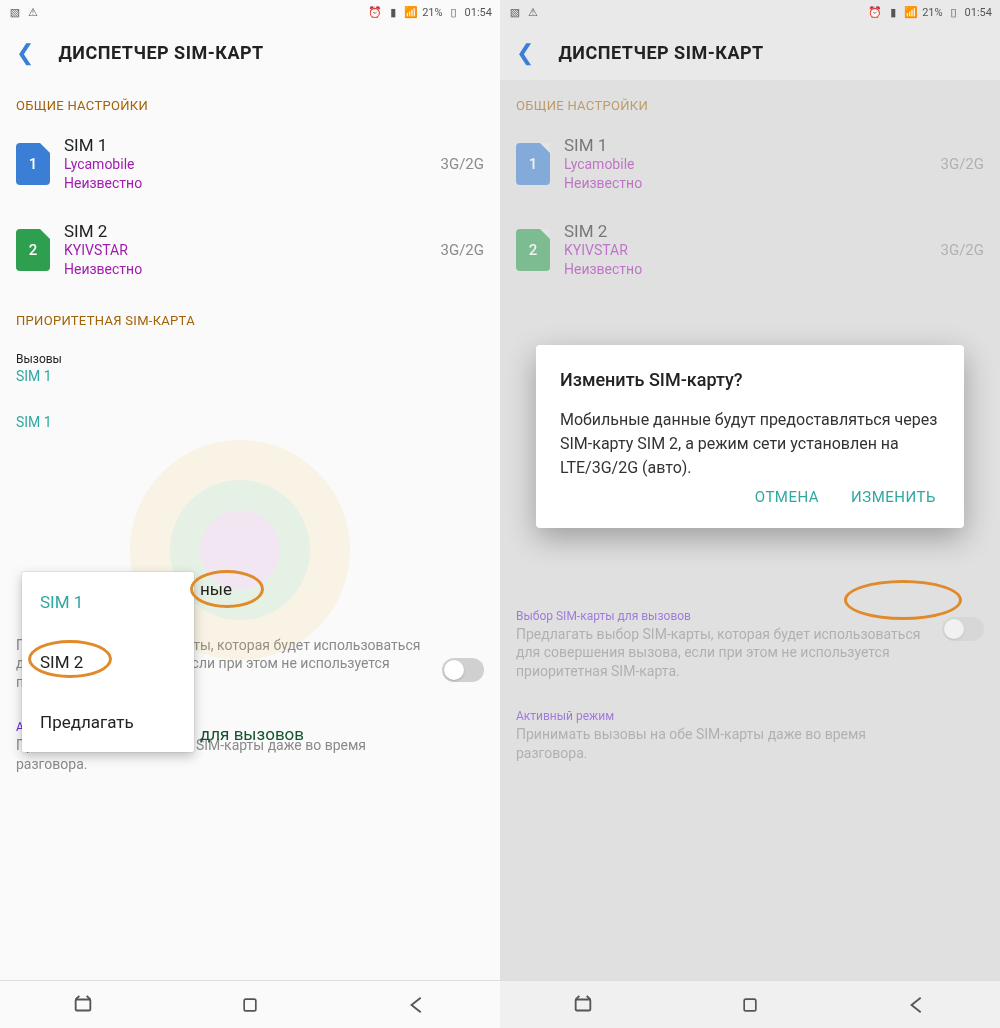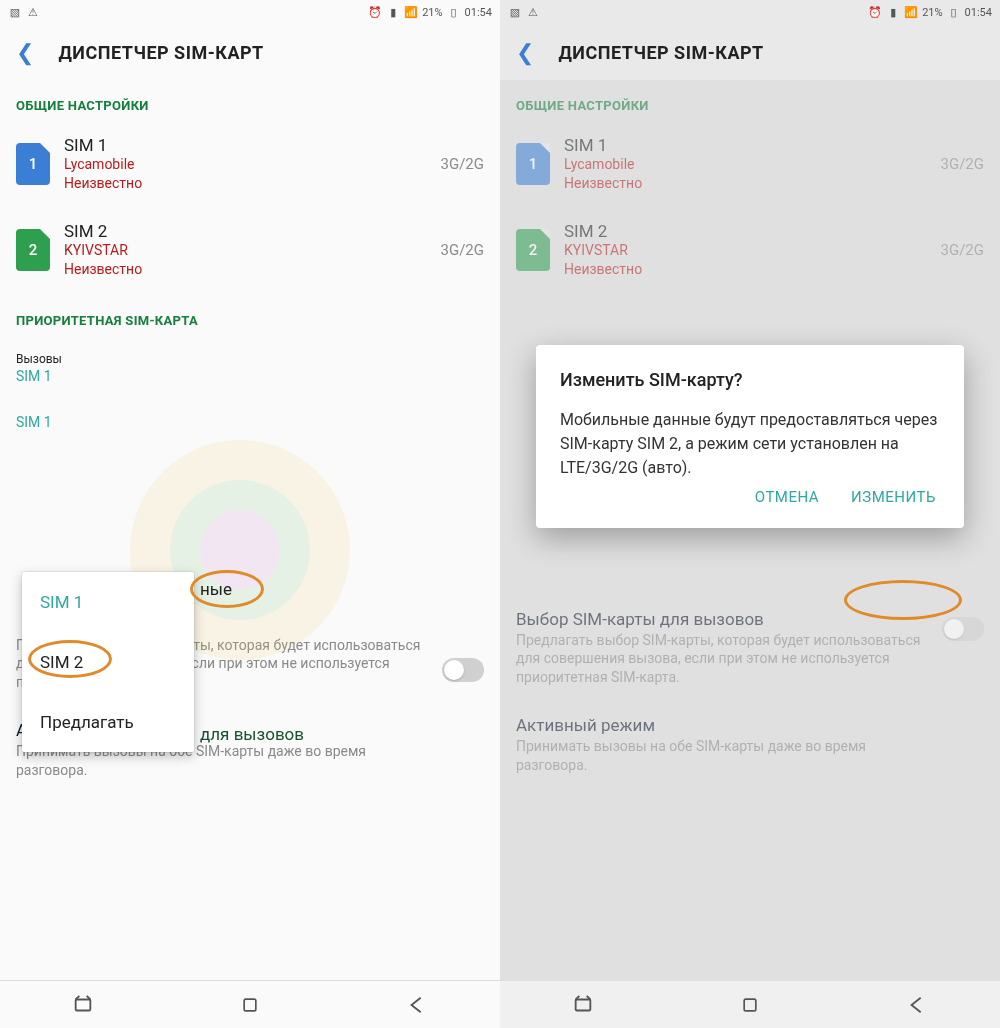--- a/index.html
+++ b/index.html
@@ -44,22 +44,22 @@
     padding: 0 16px;
     gap: 24px;
     background: #fafafa;
   }
   .screen.right .header { background: #e9e9e9; }
   .back-arrow { color: #3a7fd5; font-size: 22px; }
   .header-title { font-size: 18px; font-weight: 700; color: #222; letter-spacing: .5px; }
 
   .section-header {
     font-size: 13px;
-    color: #15803d;
-    font-weight: 700;
+    color: #a16207;
+    font-weight: 400;
     padding: 18px 16px 10px;
     letter-spacing: .3px;
   }
 
   .sim-row {
     display: flex;
     align-items: center;
     padding: 12px 16px 16px;
     gap: 14px;
   }
@@ -73,29 +73,29 @@
   .sim-icon.blue { background:#3a7fd5; }
   .sim-icon.green { background:#2e9e4f; }
   .sim-icon::before {
     content:''; position:absolute; top:0; right:0;
     border-top: 10px solid #fafafa;
     border-left: 10px solid transparent;
   }
   .screen.right .sim-icon::before { border-top-color:#e9e9e9; }
   .sim-text { flex:1; }
   .sim-title { font-size:17px; color:#222; }
-  .sim-sub { font-size:14px; color:#b91c1c; line-height:1.35; }
+  .sim-sub { font-size:14px; color:#a21caf; line-height:1.35; }
   .sim-net { font-size:15px; color:#8a8a8a; }
 
   .pref-row { padding: 14px 16px; }
   .pref-title { font-size:12px; color:#222; }
   .pref-val { font-size:14px; color:#2fa8a0; margin-top:2px; }
 
   .setting-row { padding: 14px 16px; position:relative; }
-  .setting-title { font-size:17px; color:#0f172a; }
+  .setting-title { font-size:12px; color:#6d28d9; }
   .setting-sub { font-size:14px; color:#8a8a8a; line-height:1.35; margin-top:2px; padding-right:60px; }
   .toggle {
     position:absolute; right:16px; top:22px;
     width:42px; height:24px; border-radius:12px;
     background:#d0d0d0;
   }
   .toggle::after {
     content:''; position:absolute; left:2px; top:2px;
     width:20px; height:20px; border-radius:50%;
     background:#fff; box-shadow:0 1px 2px rgba(0,0,0,.2);

